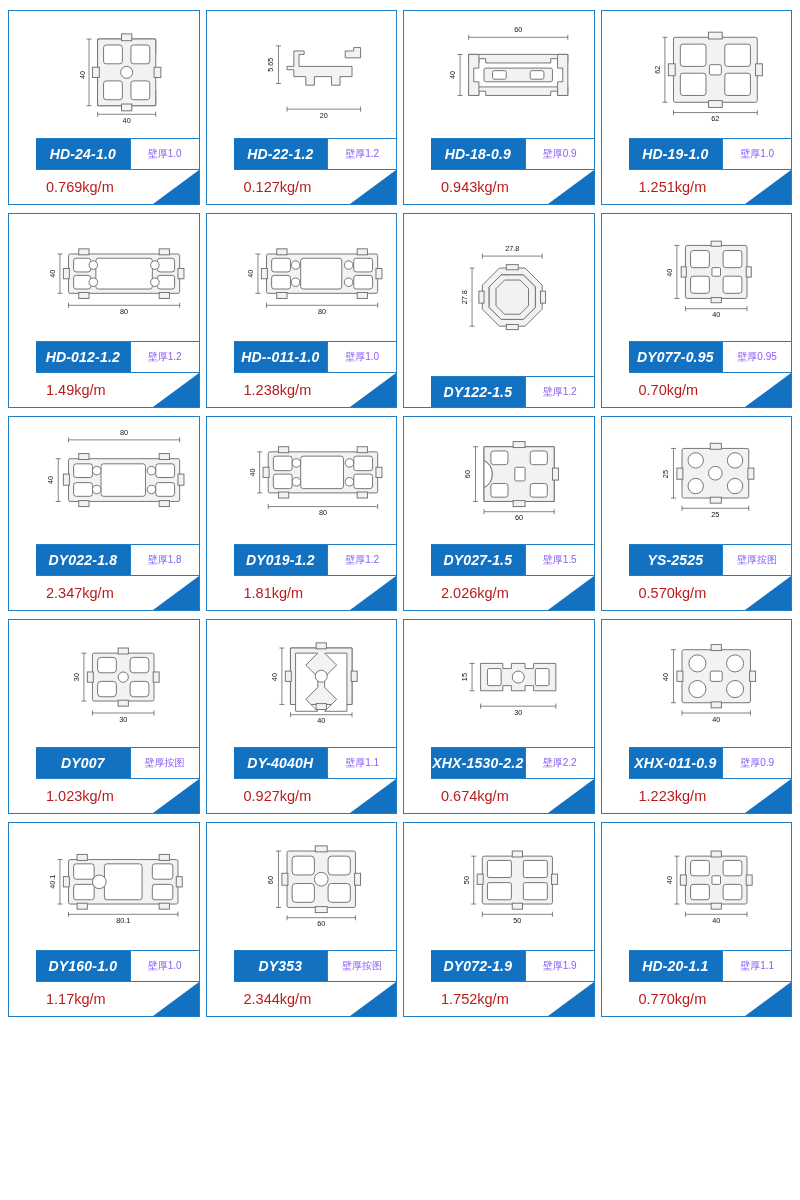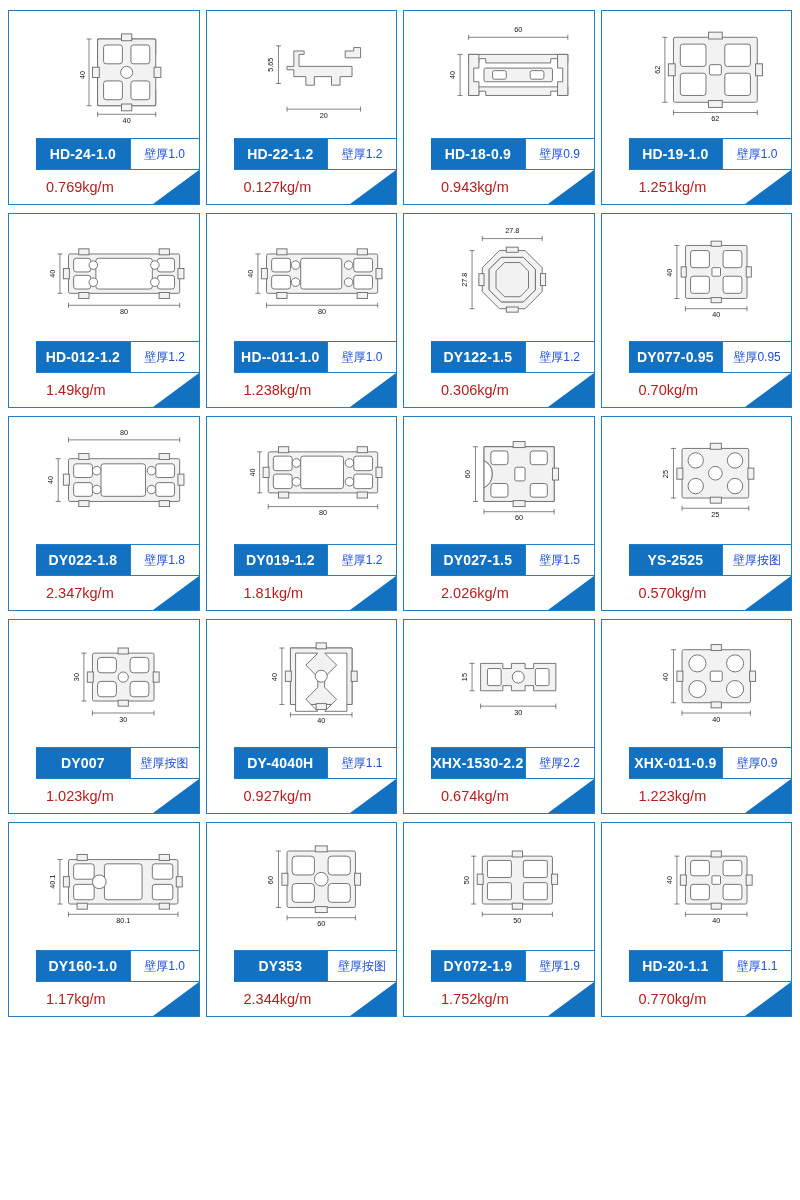--- a/index.html
+++ b/index.html
@@ -49,28 +49,29 @@
     color: #ffffff;
     font-weight: bold;
     font-size: 14px;
     display: flex;
     align-items: center;
     justify-content: center;
     flex: 1 1 58%;
     letter-spacing: .2px;
     white-space: nowrap;
     overflow: hidden;
+    font-style: italic;
   }
   .thickcell {
     flex: 1 1 42%;
     display: flex;
     align-items: center;
     justify-content: center;
-    font-size: 12px;
-    color: #1d4ed8;
+    font-size: 10px;
+    color: #8b5cf6;
     border-left: 1px solid #1f7ec4;
     white-space: nowrap;
     overflow: hidden;
   }
   .weightrow {
     height: 34px;
     flex: 0 0 34px;
     border-top: 1px solid #1f7ec4;
     display: flex;
     align-items: center;
@@ -388,28 +389,20 @@
           <rect class="prof" x="88" y="102" width="14" height="6"></rect>
           <rect class="prof" x="56" y="63" width="6" height="14"></rect>
           <rect class="prof" x="128" y="63" width="6" height="14"></rect>
         </g>
       </svg>
     </div>
     <div class="namerow">
       <div class="namecell">DY122-1.5</div>
       <div class="thickcell">壁厚1.2</div>
     </div>
-    <div class="weightrow">
-      <div class="weightcell">0.306kg/m</div>
-      <div class="slash">
-          <svg viewBox="0 0 46 34" preserveAspectRatio="none">
-            <path d="M0,34 L46,0 L46,34 Z" fill="#1271c0"></path>
-          </svg>
-        </div>
-    </div>
   </div>
 
   <div class="card">
     <div class="fig">
       <svg viewBox="0 0 190 135">
         <g class="dim">
           <line x1="56" y1="30" x2="56" y2="92"></line>
             <line x1="53" y1="30" x2="59" y2="30"></line>
             <line x1="53" y1="92" x2="59" y2="92"></line>
           <line x1="66" y1="104" x2="138" y2="104"></line>

